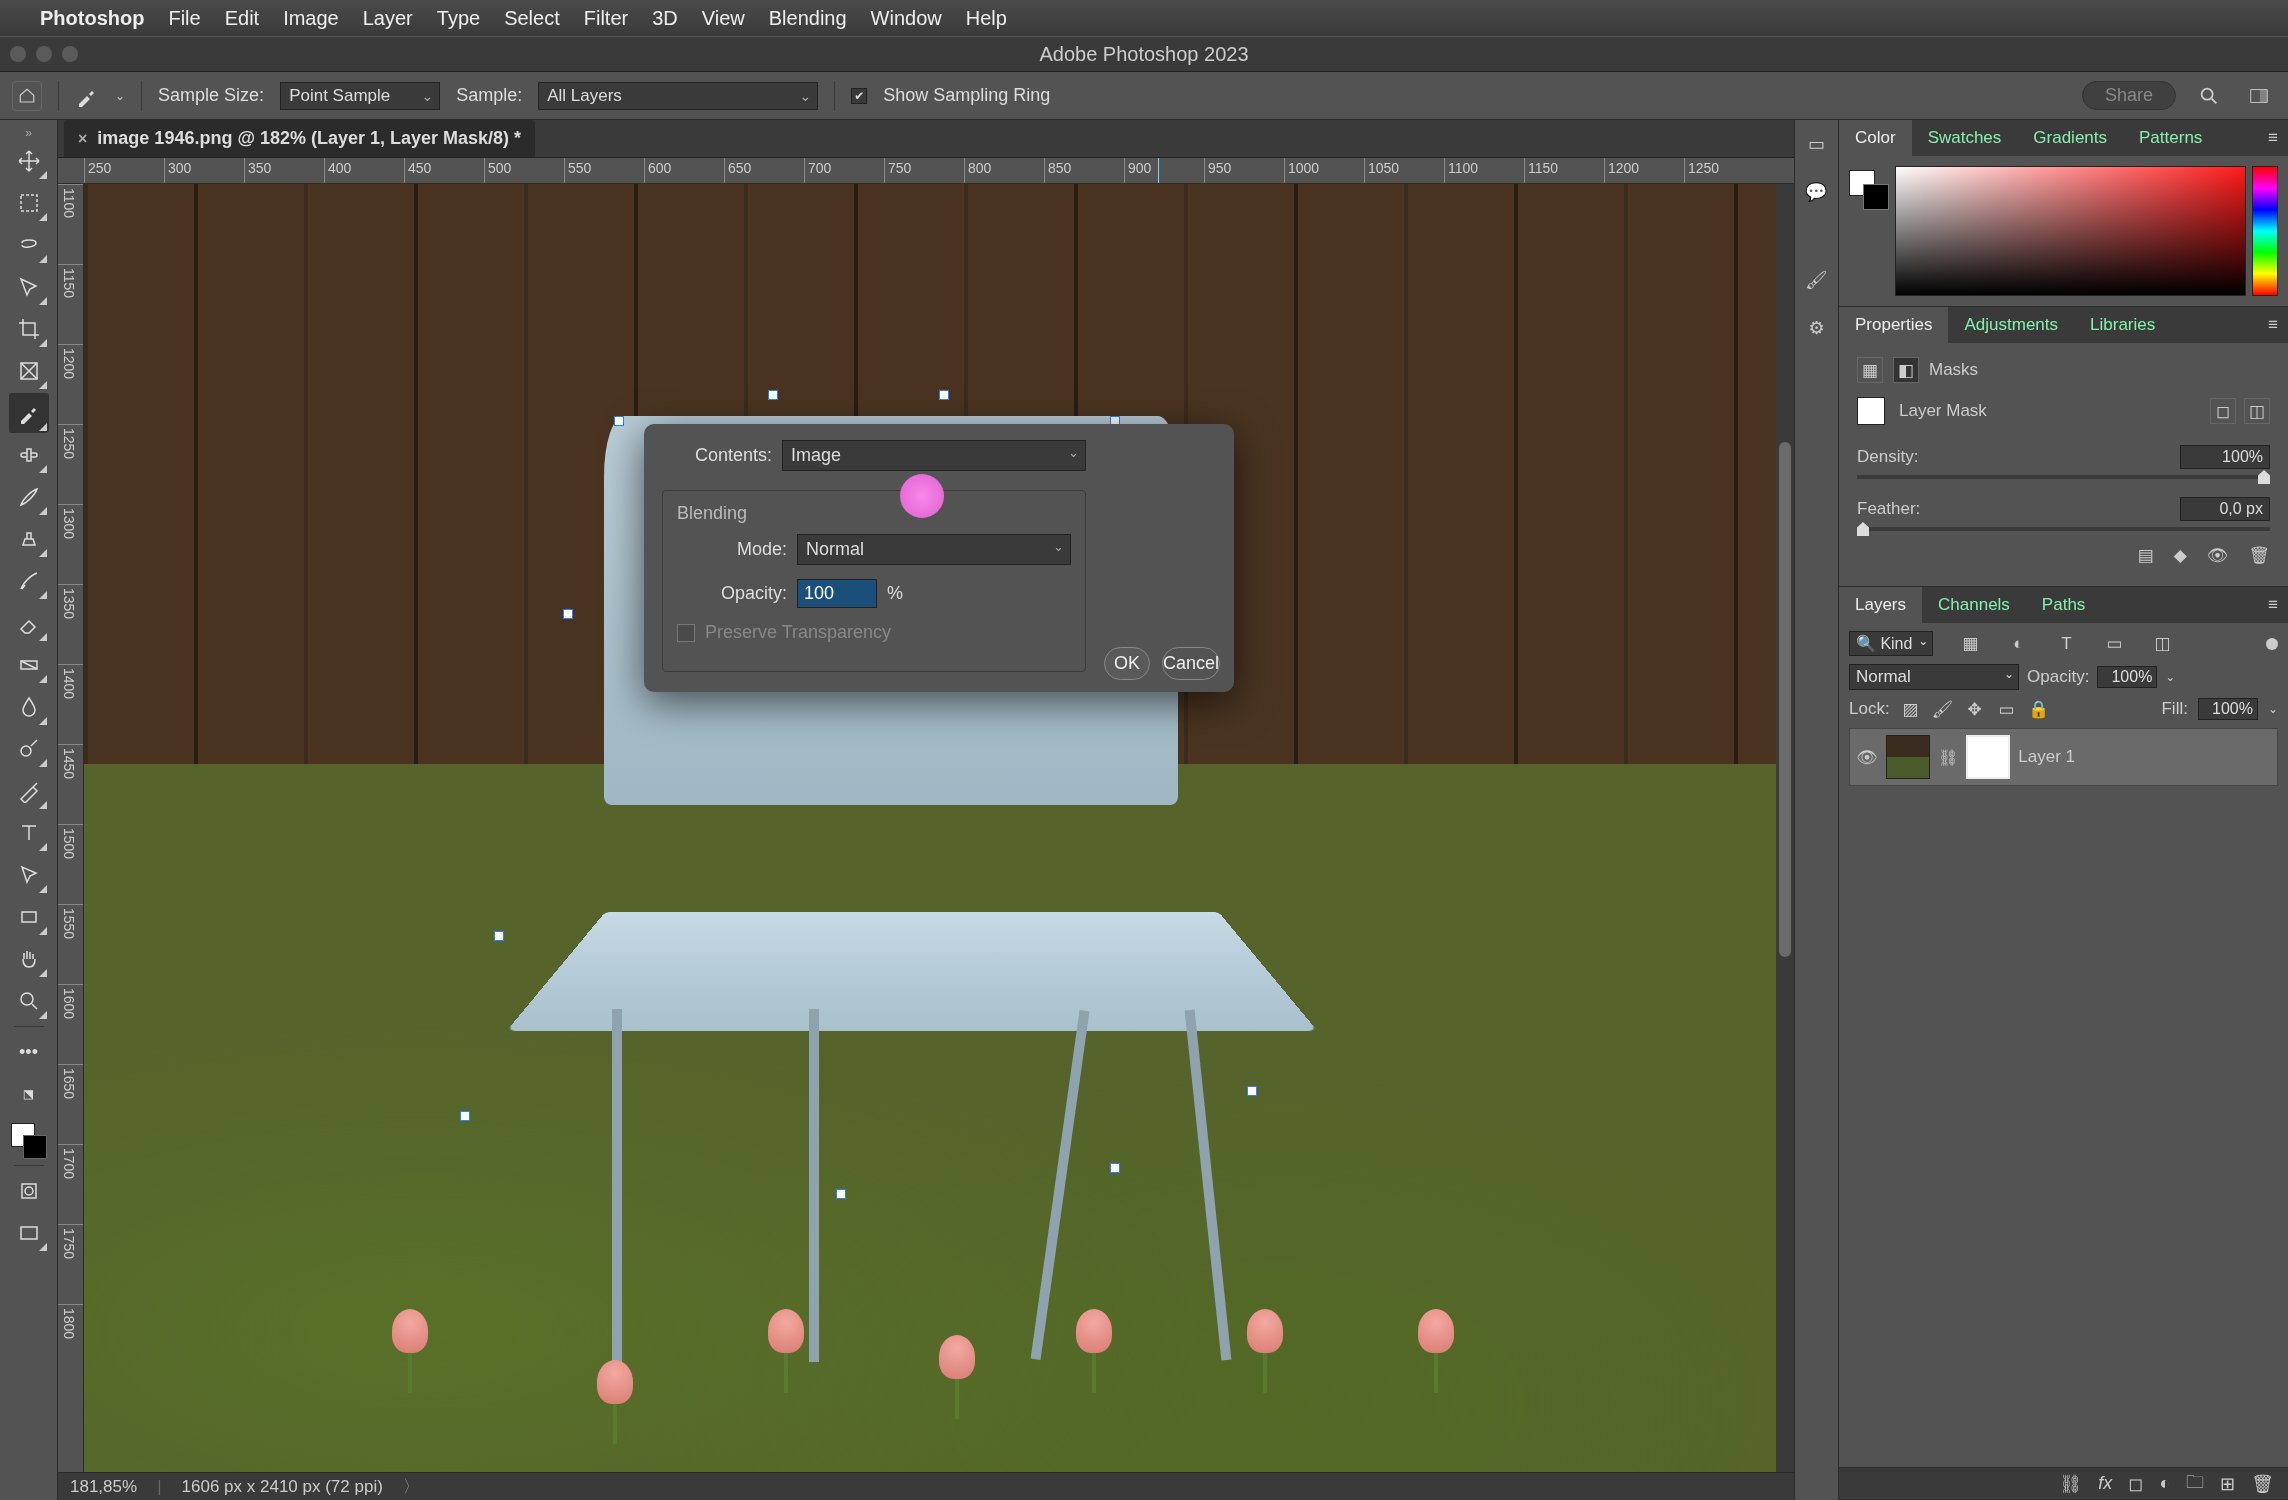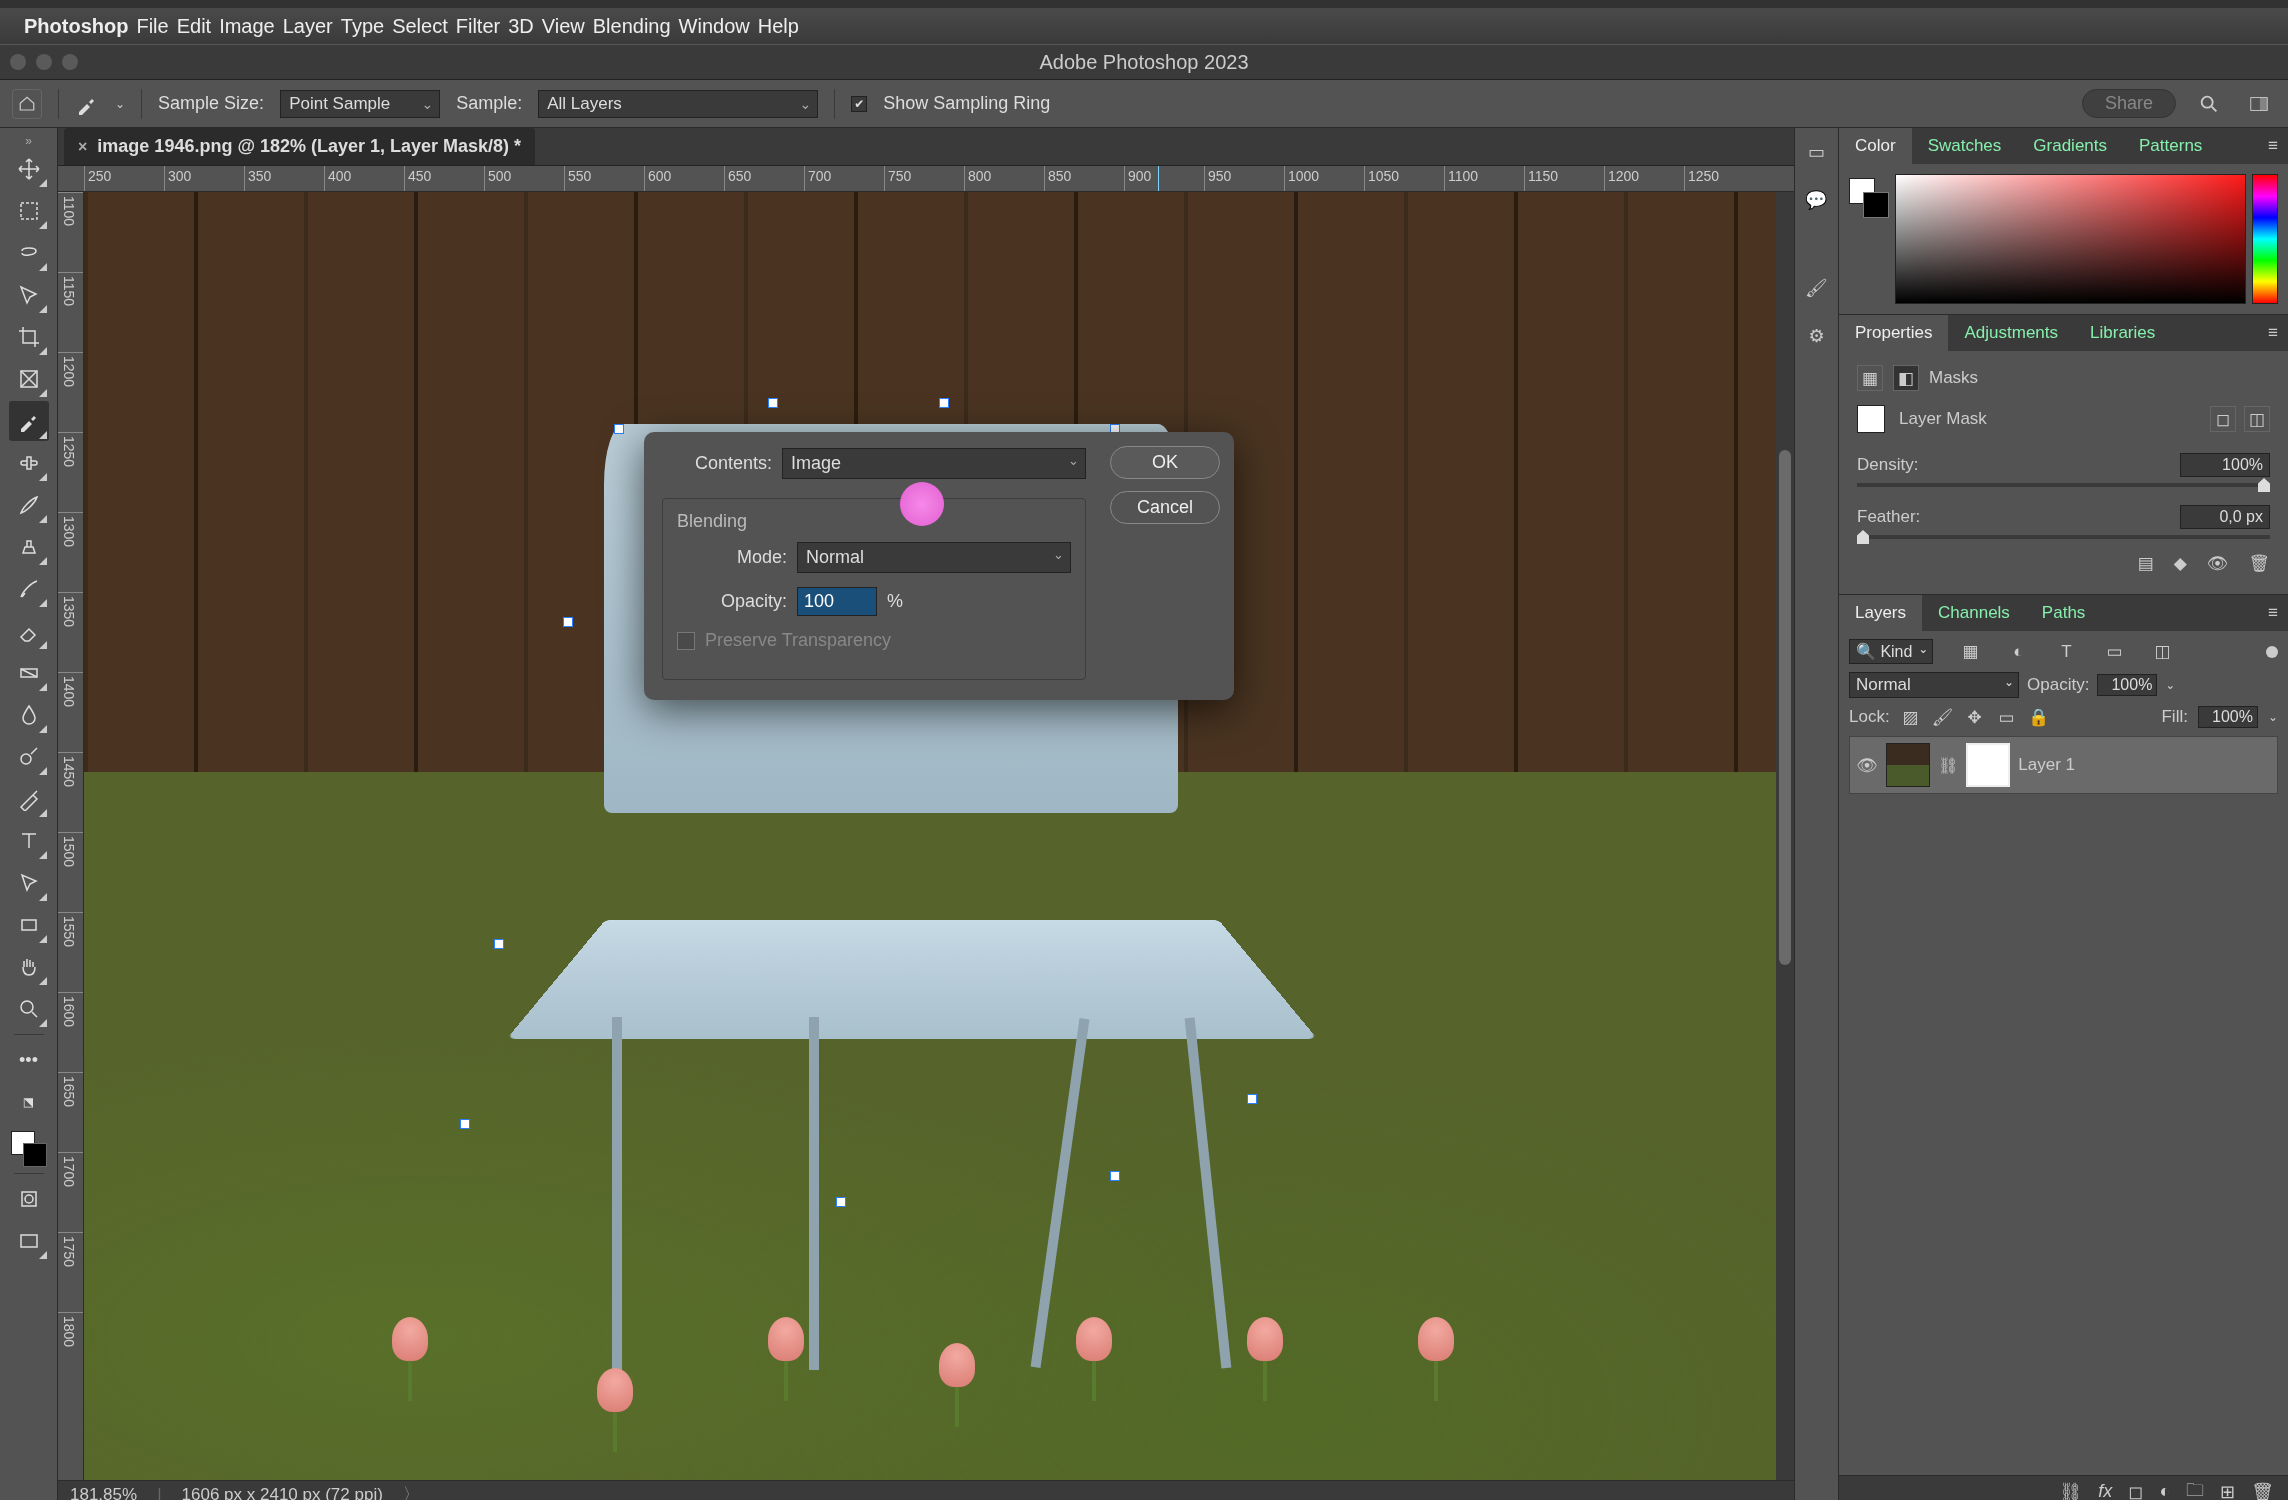--- a/index.html
+++ b/index.html
@@ -1,18 +1,18 @@
 <!DOCTYPE html>
 <html><head>
 <meta charset="utf-8">
 <style>
   * { margin: 0; padding: 0; box-sizing: border-box; font-family: -apple-system, "Helvetica Neue", Arial, sans-serif; user-select: none; }
   body { width: 2288px; height: 1500px; background: #323232; color: #ccc; font-size: 18px; overflow: hidden; transform-origin: top left; }
   
-  .mac-menu { height: 36px; background: linear-gradient(#4a4a4a,#3a3a3a); display:flex; align-items:center; padding:0 16px; gap:8px; font-size:20px; color:#eee;margin-top:8px; }
+  .mac-menu { height: 36px; background: linear-gradient(#4a4a4a,#3a3a3a); display:flex; align-items:center; padding:0 16px; gap:24px; font-size:20px; color:#eee; }
   .mac-menu .apple { font-size:22px; }
   .mac-menu .app-name { font-weight:700; }
   .mac-menu span { cursor:default; }
   
   .win-title { height:36px; background:#3a3a3a; display:flex; align-items:center; padding:0 10px; position:relative; border-top:1px solid #555; border-bottom:1px solid #222;}
   .traffic { display:flex; gap:10px; }
   .traffic div { width:16px; height:16px; border-radius:50%; background:#5a5a5a; }
   .win-title .title { position:absolute; left:50%; transform:translateX(-50%); color:#ccc; font-size:20px;}
   
   .options { height:48px; background:#535353; display:flex; align-items:center; padding:0 12px; gap:16px; border-bottom:1px solid #2b2b2b; color:#ddd; font-size:18px;}
@@ -121,21 +121,21 @@
   .lthumb{width:44px;height:44px;background:linear-gradient(#3a2d1f 50%,#4a5a2a 50%);border:1px solid #222;}
   .chain{font-size:16px;color:#ccc;}
   .maskthumb{width:44px;height:44px;background:#fff;border:2px solid #eee;}
   .layers-footer{position:absolute;bottom:0;left:0;right:0;height:32px;background:#3a3a3a;display:flex;align-items:center;justify-content:flex-end;gap:16px;padding:0 14px;color:#ccc;border-top:1px solid #2b2b2b;}
   .panels .layers-group{position:relative;flex:1;}
   
   .dialog{position:absolute;left:30%;top:34%;width:590px;background:#535353;border-radius:10px;box-shadow:0 10px 40px rgba(0,0,0,0.6);color:#ddd;font-size:18px;overflow:hidden;}
   .dlg-title{height:38px;background:linear-gradient(#d8d8d8,#bcbcbc);color:#222;display:flex;align-items:center;justify-content:center;font-weight:600;}
   .dlg-body{display:flex;}
   .dlg-left{flex:1;padding:16px 18px 20px;}
-  .dlg-right{width:130px;padding:14px 14px 4px 0;display:flex;flex-direction:column;gap:12px;align-items:flex-end;}
+  .dlg-right{width:130px;padding:14px 14px 12px 0;display:flex;gap:12px;align-items:flex-end;}
   .dlg-btn{width:110px;padding:5px 0;text-align:center;border:1px solid #888;border-radius:20px;color:#eee;}
   .dlg-btn.primary{background:#5a5a5a;}
   .field-row{display:flex;align-items:center;gap:10px;margin-bottom:14px;}
   .field-row label{min-width:110px;text-align:right;}
   .dlg-sel{flex:1;background:#3a3a3a;border:1px solid #222;color:#ddd;padding:4px 8px;position:relative;}
   .dlg-sel::after{content:"⌄";position:absolute;right:6px;font-size:13px;color:#aaa;}
   .fieldset{border:1px solid #3d3d3d;border-radius:4px;padding:12px 14px 14px;margin-top:19px;}
   .fieldset .legend{color:#bbb;margin-bottom:10px;}
   .numbox{width:80px;background:#3a3a3a;border:1px solid #222;color:#ddd;padding:3px 6px;}
   .numbox.sel{background:#1a4f7a;color:#fff;}

